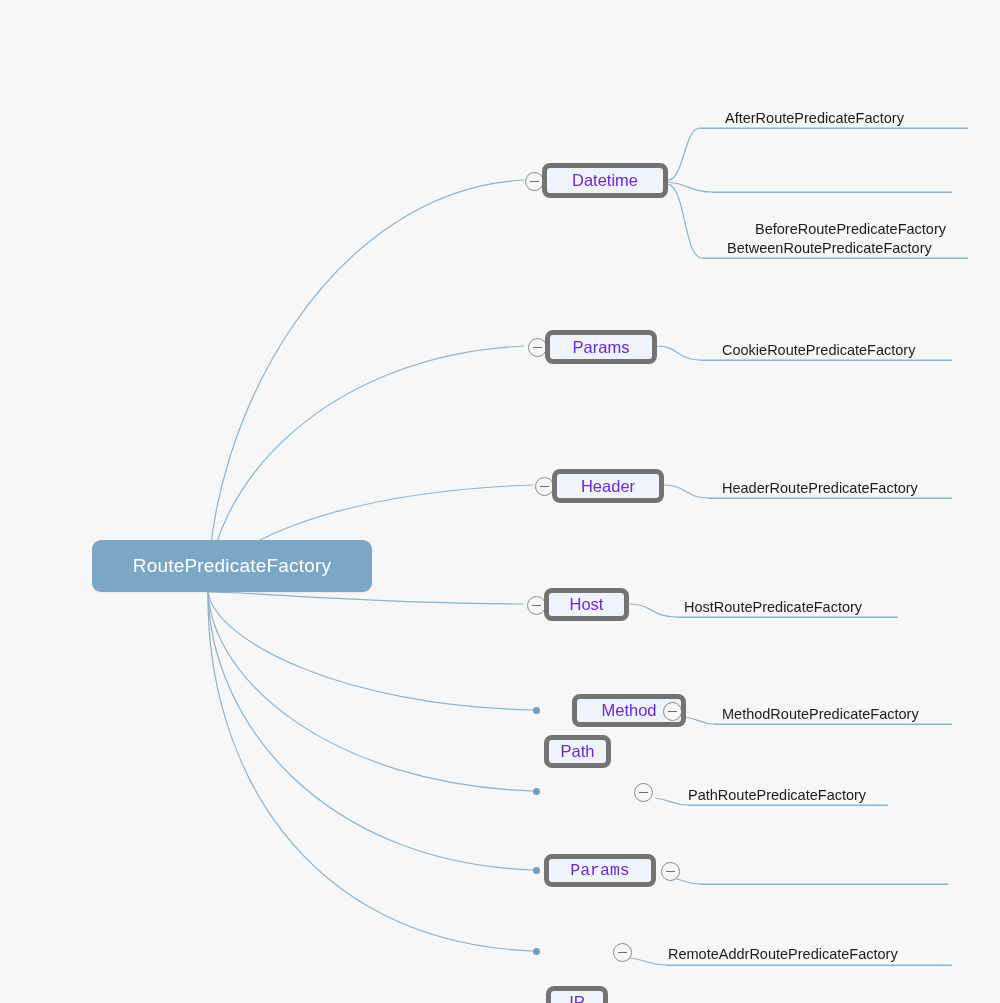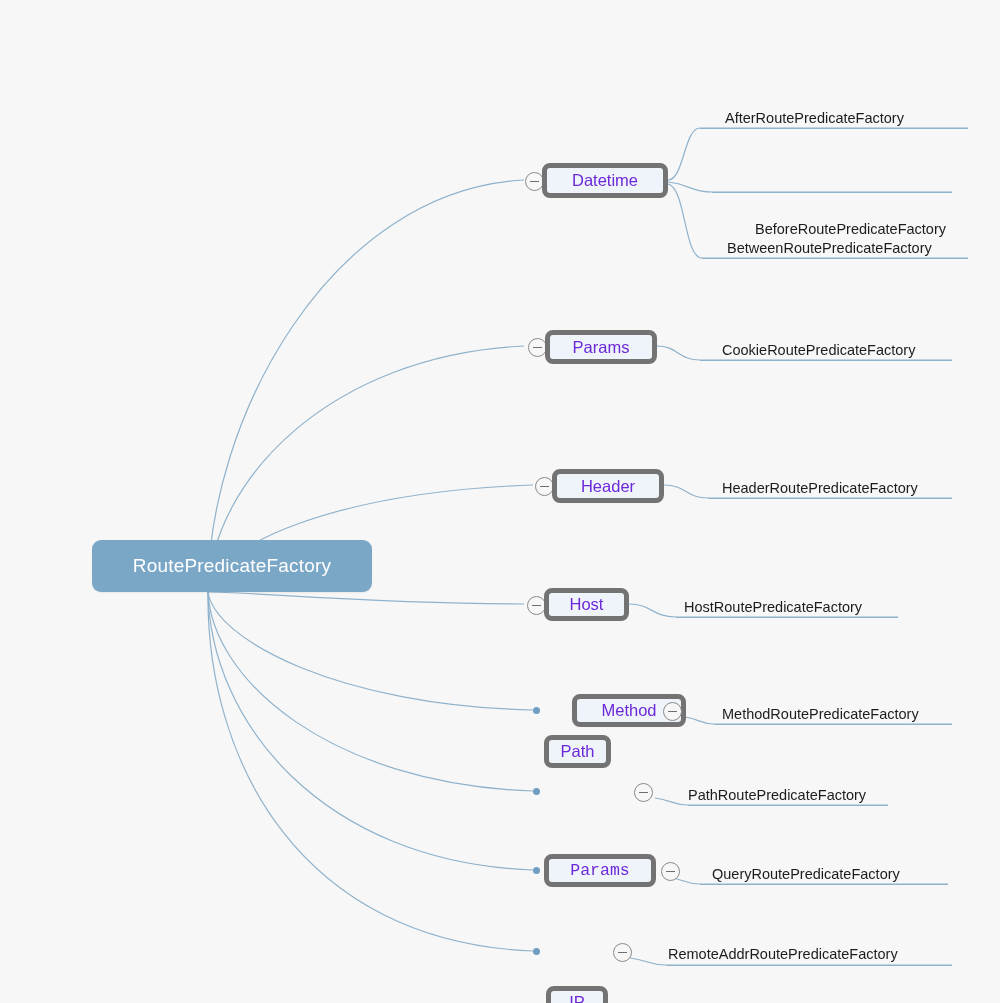--- a/index.html
+++ b/index.html
@@ -146,23 +146,20 @@
   <div class="node leaf-node" style="left:688px;top:781px;width:230px;height:24px;">
     <span>PathRoutePredicateFactory</span>
   </div>
   <div class="leaf-underline" style="left:688px;top:805px;width:200px;"></div>
 
   <div class="dot" style="left:533px;top:867px;"></div>
   <div class="node branch-node" style="left:544px;top:854px;width:112px;height:33px;font-family:Liberation Mono, monospace;">
     <span>Params</span>
   </div>
   <div class="toggle" style="left:661px;top:862px;"></div>
-  <div class="node leaf-node" style="left:712px;top:860px;width:240px;height:24px;">
-    <span>QueryRoutePredicateFactory</span>
-  </div>
   <div class="leaf-underline" style="left:700px;top:884px;width:248px;"></div>
 
   <div class="dot" style="left:533px;top:948px;"></div>
   <div class="node branch-node" style="left:546px;top:986px;width:62px;height:33px;">
     <span>IP</span>
   </div>
   <div class="toggle" style="left:613px;top:943px;"></div>
   <div class="node leaf-node" style="left:668px;top:940px;width:280px;height:24px;">
     <span>RemoteAddrRoutePredicateFactory</span>
   </div>

